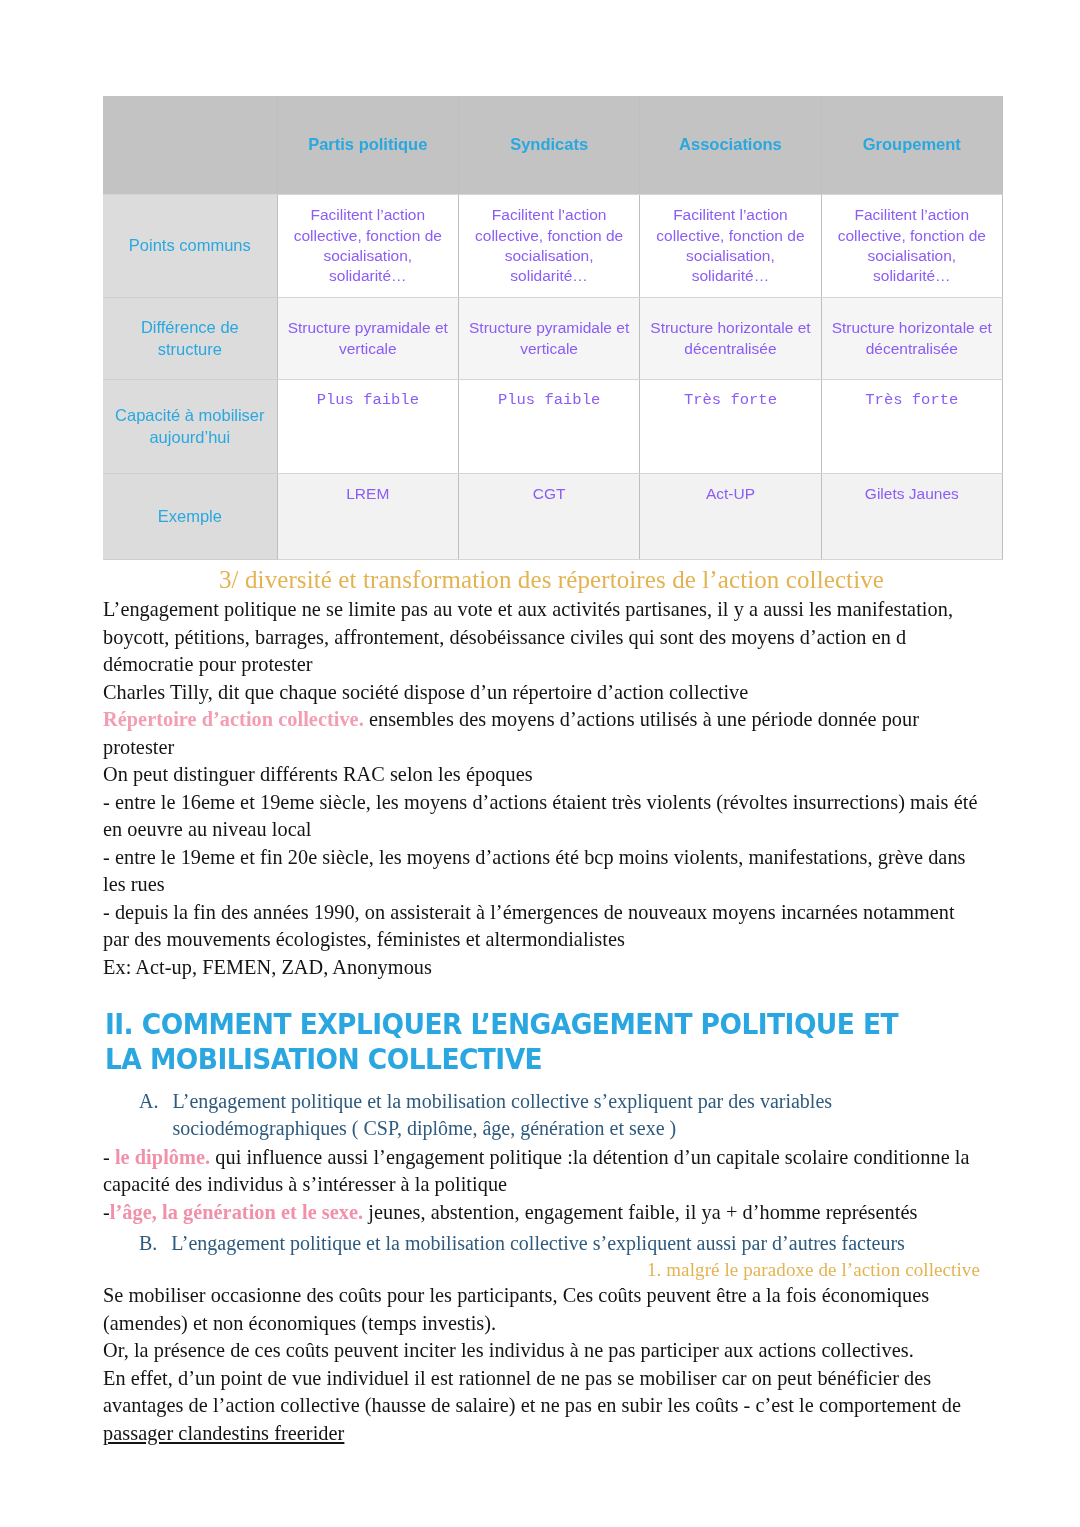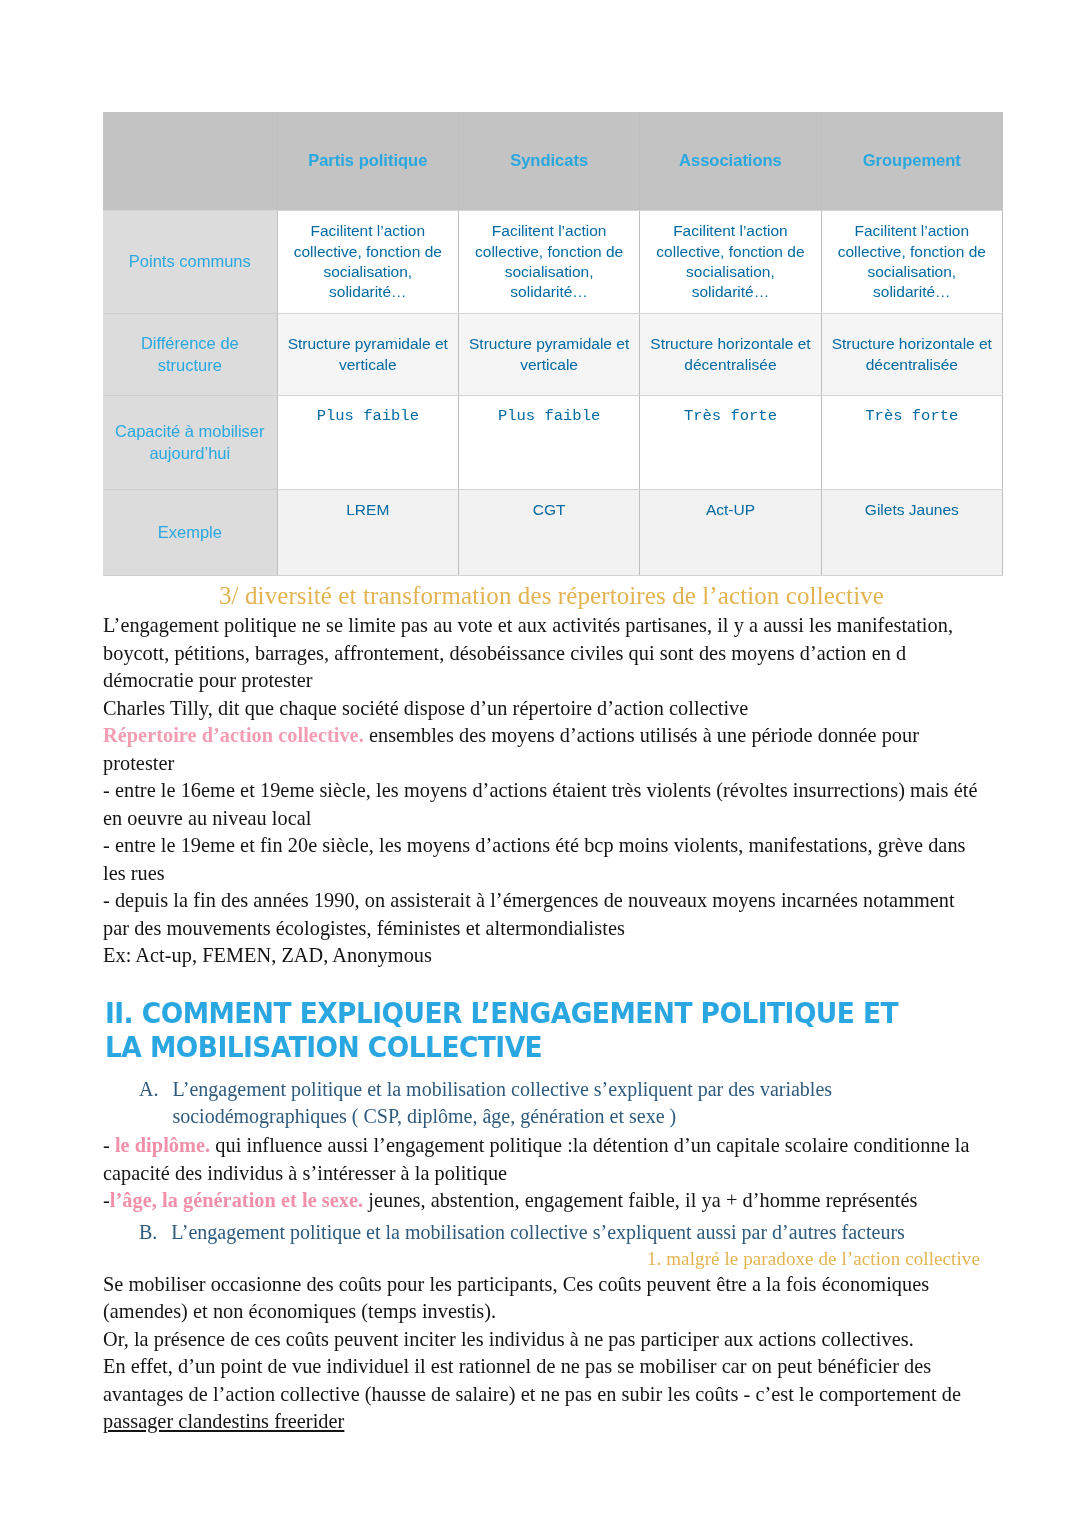--- a/index.html
+++ b/index.html
@@ -21,36 +21,36 @@
     min-height: 1527px;
     box-sizing: border-box;
     padding: 96px 100px 40px 103px;
   }
 
   
   .compare-table {
     width: 900px;
     border-collapse: collapse;
     table-layout: fixed;
-    margin: 16px 0 0 0;
+    margin: 0 0 0 0;
     font-family: "Liberation Sans", "DejaVu Sans", sans-serif;
   }
   .compare-table col.lbl { width: 169px; }
   .compare-table col.dat { width: 176px; }
 
   .compare-table th,
   .compare-table td {
     border-right: 1px solid #bfbfbf;
     border-bottom: 1px solid #d5d5d5;
     padding: 7px 9px;
     text-align: center;
     vertical-align: middle;
     font-size: 15.5px;
     line-height: 1.32;
-    color: #0369a1;
+    color: #8b5cf6;
     font-weight: 400;
   }
   .compare-table tr > *:last-child { border-right: 1px solid #bfbfbf; }
 
   thead th {
     background: #c3c3c3;
     height: 84px;
     border-bottom: 2px solid #5d5d5d;
     border-right: 1px solid #b0b0b0;
   }
@@ -206,20 +206,21 @@
     </tbody>
   </table>
 
   <div class="h-gold">3/ diversité et transformation des répertoires de l’action collective</div>
 
   <p class="body">L’engagement politique ne se limite pas au vote et aux activités partisanes, il y a aussi les manifestation, boycott, pétitions, barrages, affrontement, désobéissance civiles qui sont des moyens d’action en d démocratie pour protester</p>
   <p class="body">Charles Tilly, dit que chaque société dispose d’un répertoire d’action collective</p>
 
   <p class="body"><span class="pink-serif">Répertoire d’action collective.</span><span> ensembles des moyens d’actions utilisés à une période donnée pour protester</span></p>
 
+  <p class="body">On peut distinguer différents RAC selon les époques</p>
   <p class="body">- entre le 16eme et 19eme siècle, les moyens d’actions étaient très violents (révoltes insurrections) mais été en oeuvre au niveau local</p>
   <p class="body">- entre le 19eme et fin 20e siècle, les moyens d’actions été bcp moins violents, manifestations, grève dans les rues</p>
   <p class="body">- depuis la fin des années 1990, on assisterait à l’émergences de nouveaux moyens incarnées notamment par des mouvements écologistes, féministes et altermondialistes</p>
   <p class="body">Ex: Act-up, FEMEN, ZAD, Anonymous</p>
 
   <h1 class="h-blue-big">II. COMMENT EXPLIQUER L’ENGAGEMENT POLITIQUE ET LA MOBILISATION COLLECTIVE</h1>
 
   <div class="h-navy">
     <span class="marker">A.</span>
     <span class="body">L’engagement politique et la mobilisation collective s’expliquent par des variables sociodémographiques ( CSP, diplôme, âge, génération et sexe )</span>

